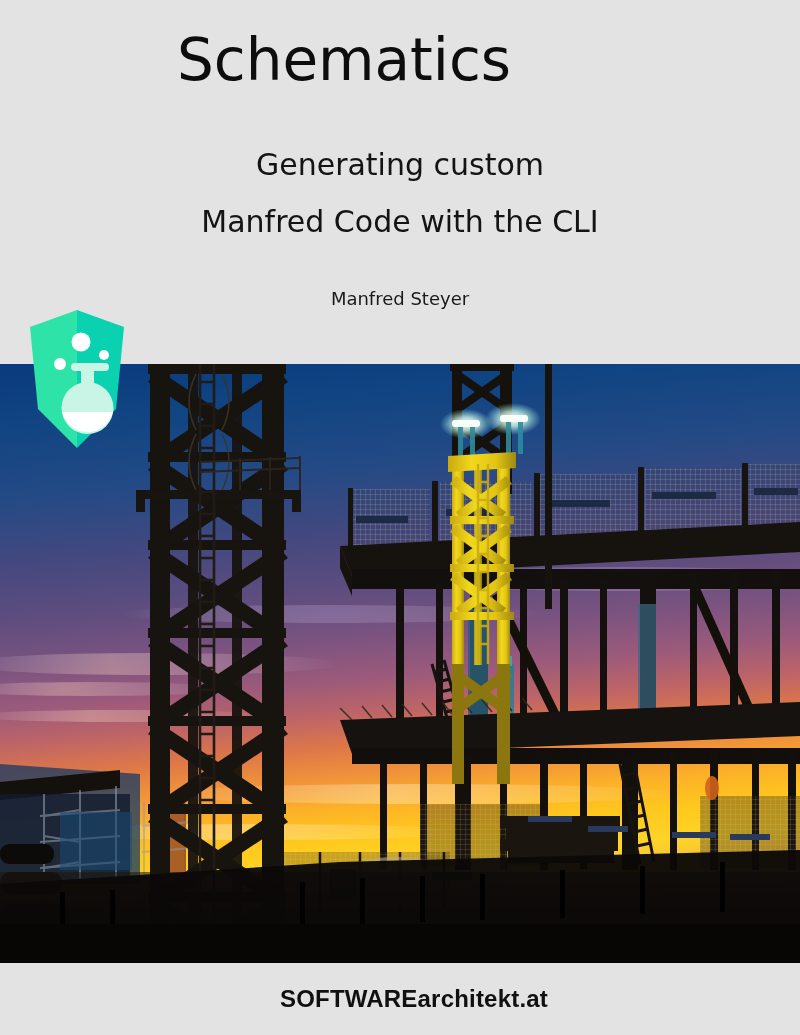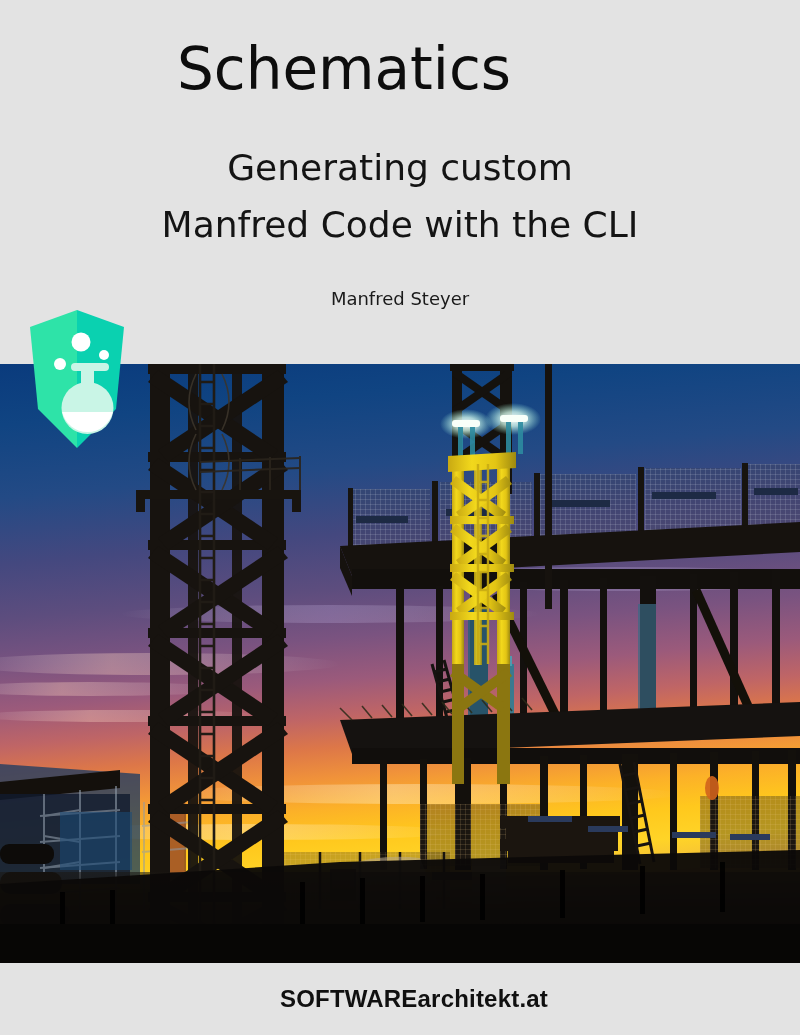--- a/index.html
+++ b/index.html
@@ -21,36 +21,36 @@
   
   .header-area {
     position: absolute;
     left: 0; top: 0;
     width: 800px;
     height: 364px;
     background: #e3e3e3;
   }
   .book-title {
     position: absolute;
-    left: 0; top: 38px;
+    left: 0; top: 29px;
     width: 688px;
     text-align: center;
     font-size: 58px;
     font-weight: 400;
     color: #0d0d0d;
     letter-spacing: 0px;
     line-height: 1.1;
     font-family: "DejaVu Sans", sans-serif;
   }
   .subtitle {
     position: absolute;
     left: 0;
     width: 800px;
     text-align: center;
-    font-size: 36px;
+    font-size: 30px;
     font-weight: 400;
     color: #141414;
     line-height: 1.1;
     font-family: "DejaVu Sans", sans-serif;
   }
   .subtitle-1 { top: 148px; }
   .subtitle-2 { top: 205px; }
   .author {
     position: absolute;
     left: 0; top: 288px;

